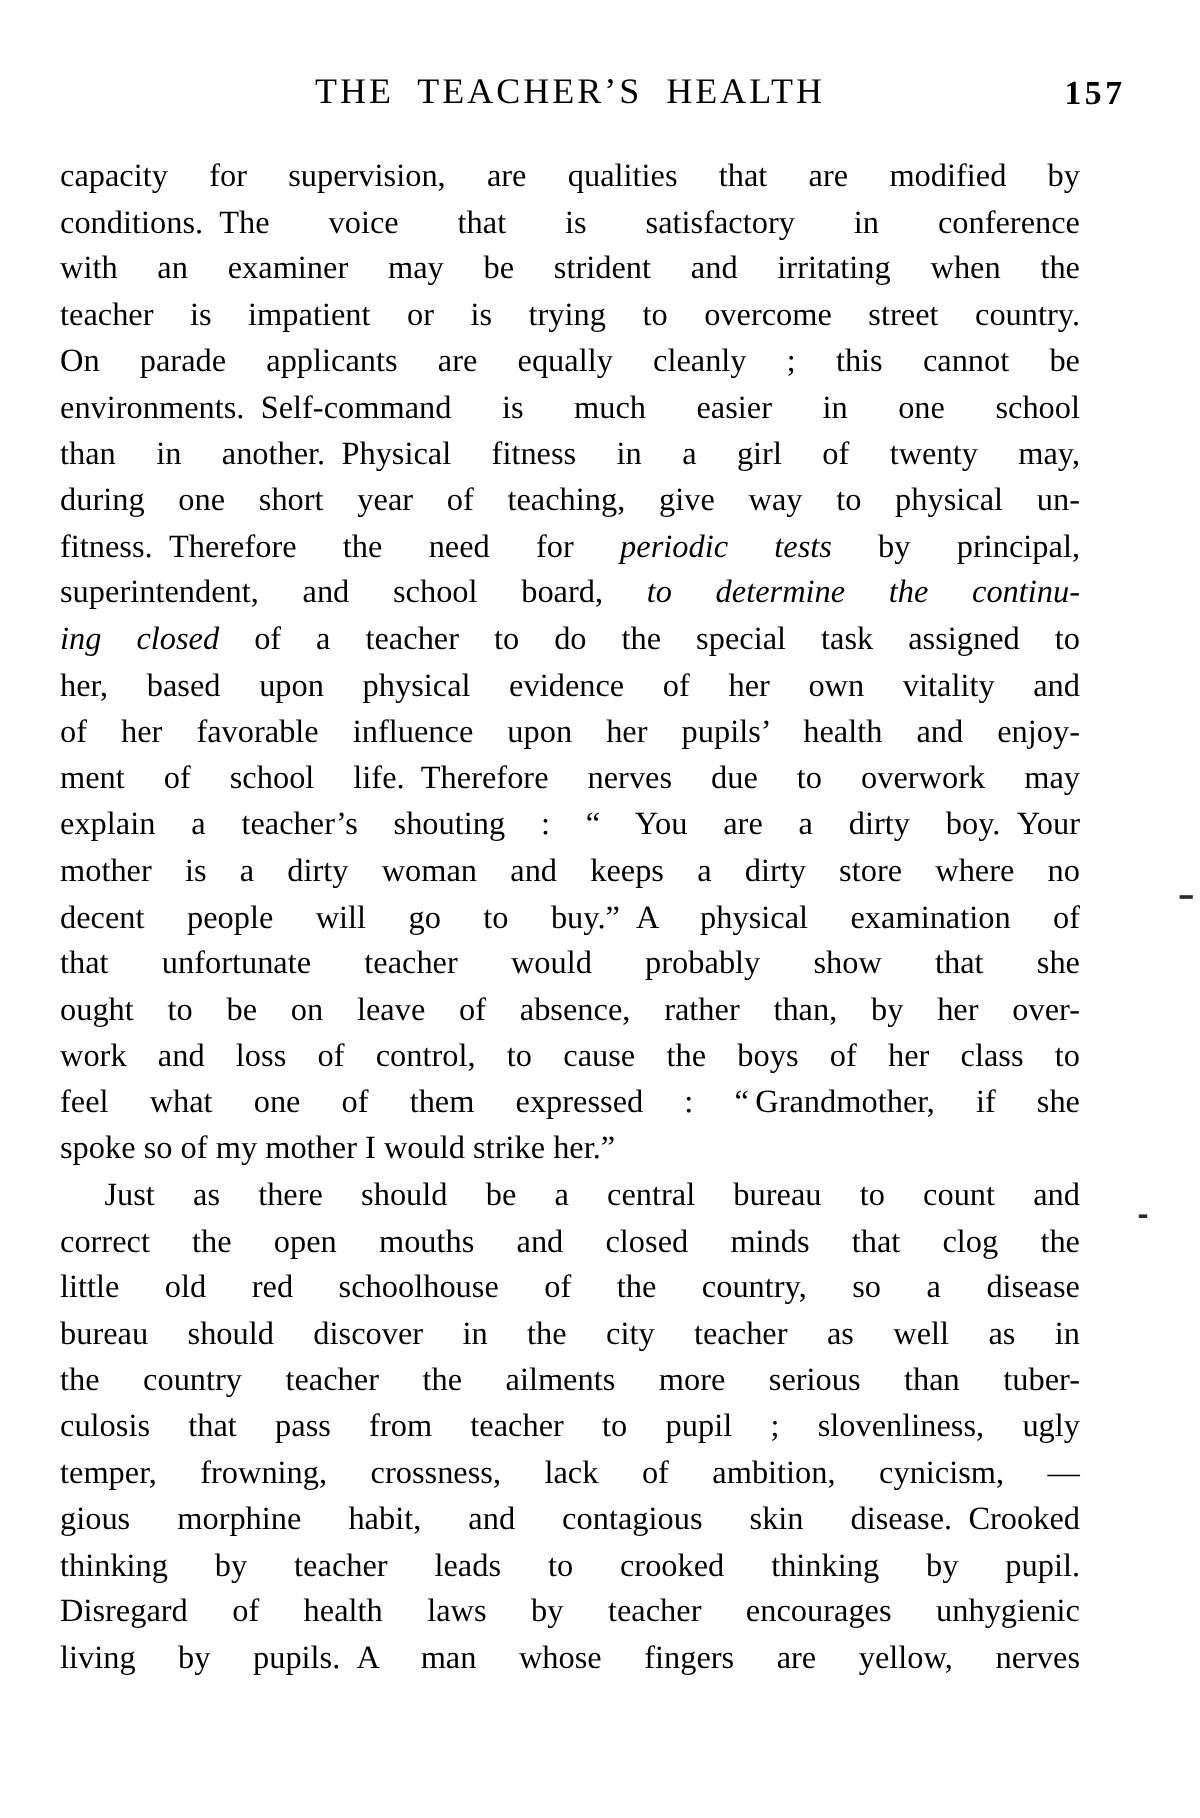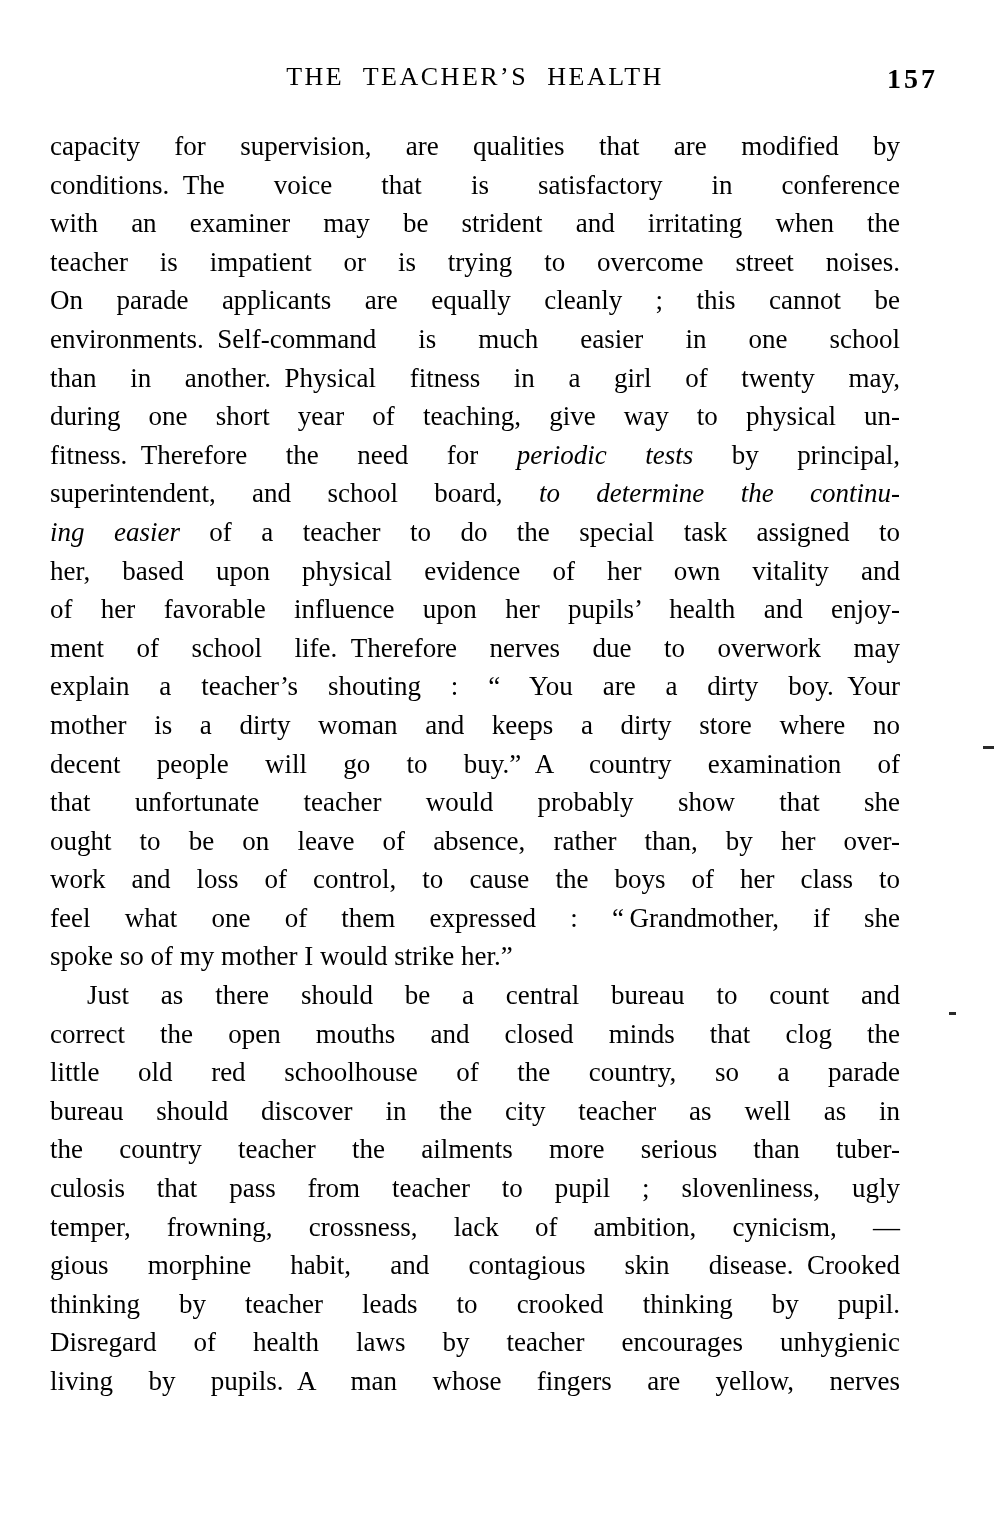--- a/index.html
+++ b/index.html
@@ -23,21 +23,21 @@
   .running-header {
     position: absolute;
     top: 58px;
     left: 50px;
     width: 850px;
     height: 42px;
   }
   .header-title {
     width: 100%;
     text-align: center;
-    font-size: 26px;
+    font-size: 30px;
     line-height: 38px;
     letter-spacing: 2.5px;
     word-spacing: 10px;
     white-space: nowrap;
   }
   .page-number {
     position: absolute;
     top: 62px;
     right: 62px;
     font-size: 28px;
@@ -96,44 +96,44 @@
     <div class="header-title">THE TEACHER’S HEALTH</div>
   </div>
 
   <div class="page-number">157</div>
 
   <div class="body-block">
       <div class="paragraph">
         <div class="line"><span>capacity for supervision, are qualities that are modified by</span></div>
         <div class="line"><span>conditions. The voice that is satisfactory in conference</span></div>
         <div class="line"><span>with an examiner may be strident and irritating when the</span></div>
-        <div class="line"><span>teacher is impatient or is trying to overcome street noises.</span></div>
+        <div class="line"><span>teacher is impatient or is trying to overcome street country.</span></div>
         <div class="line"><span>On parade applicants are equally cleanly ; this cannot be</span></div>
         <div class="line"><span>environments. Self-command is much easier in one school</span></div>
         <div class="line"><span>than in another. Physical fitness in a girl of twenty may,</span></div>
         <div class="line"><span>during one short year of teaching, give way to physical un-</span></div>
         <div class="line"><span>fitness. Therefore the need for </span><em>periodic tests</em><span> by principal,</span></div>
         <div class="line"><span>superintendent, and school board, </span><em>to determine the continu-</em></div>
-        <div class="line"><em>ing easier</em><span> of a teacher to do the special task assigned to</span></div>
+        <div class="line"><em>ing closed</em><span> of a teacher to do the special task assigned to</span></div>
         <div class="line"><span>her, based upon physical evidence of her own vitality and</span></div>
         <div class="line"><span>of her favorable influence upon her pupils’ health and enjoy-</span></div>
         <div class="line"><span>ment of school life. Therefore nerves due to overwork may</span></div>
         <div class="line"><span>explain a teacher’s shouting : “ You are a dirty boy. Your</span></div>
         <div class="line"><span>mother is a dirty woman and keeps a dirty store where no</span></div>
-        <div class="line"><span>decent people will go to buy.” A country examination of</span></div>
+        <div class="line"><span>decent people will go to buy.” A physical examination of</span></div>
         <div class="line"><span>that unfortunate teacher would probably show that she</span></div>
         <div class="line"><span>ought to be on leave of absence, rather than, by her over-</span></div>
         <div class="line"><span>work and loss of control, to cause the boys of her class to</span></div>
         <div class="line"><span>feel what one of them expressed : “ Grandmother, if she</span></div>
         <div class="line nojust"><span>spoke so of my mother I would strike her.”</span></div>
       </div>
       <div class="paragraph">
         <div class="line indent"><span>Just as there should be a central bureau to count and</span></div>
         <div class="line"><span>correct the open mouths and closed minds that clog the</span></div>
-        <div class="line"><span>little old red schoolhouse of the country, so a parade</span></div>
+        <div class="line"><span>little old red schoolhouse of the country, so a disease</span></div>
         <div class="line"><span>bureau should discover in the city teacher as well as in</span></div>
         <div class="line"><span>the country teacher the ailments more serious than tuber-</span></div>
         <div class="line"><span>culosis that pass from teacher to pupil ; slovenliness, ugly</span></div>
         <div class="line"><span>temper, frowning, crossness, lack of ambition, cynicism, —</span></div>
         <div class="line"><span>gious morphine habit, and contagious skin disease. Crooked</span></div>
         <div class="line"><span>thinking by teacher leads to crooked thinking by  pupil.</span></div>
         <div class="line"><span>Disregard of health laws by teacher encourages unhygienic</span></div>
         <div class="line"><span>living by pupils. A man whose fingers are yellow, nerves</span></div>
       </div>
     </div>

